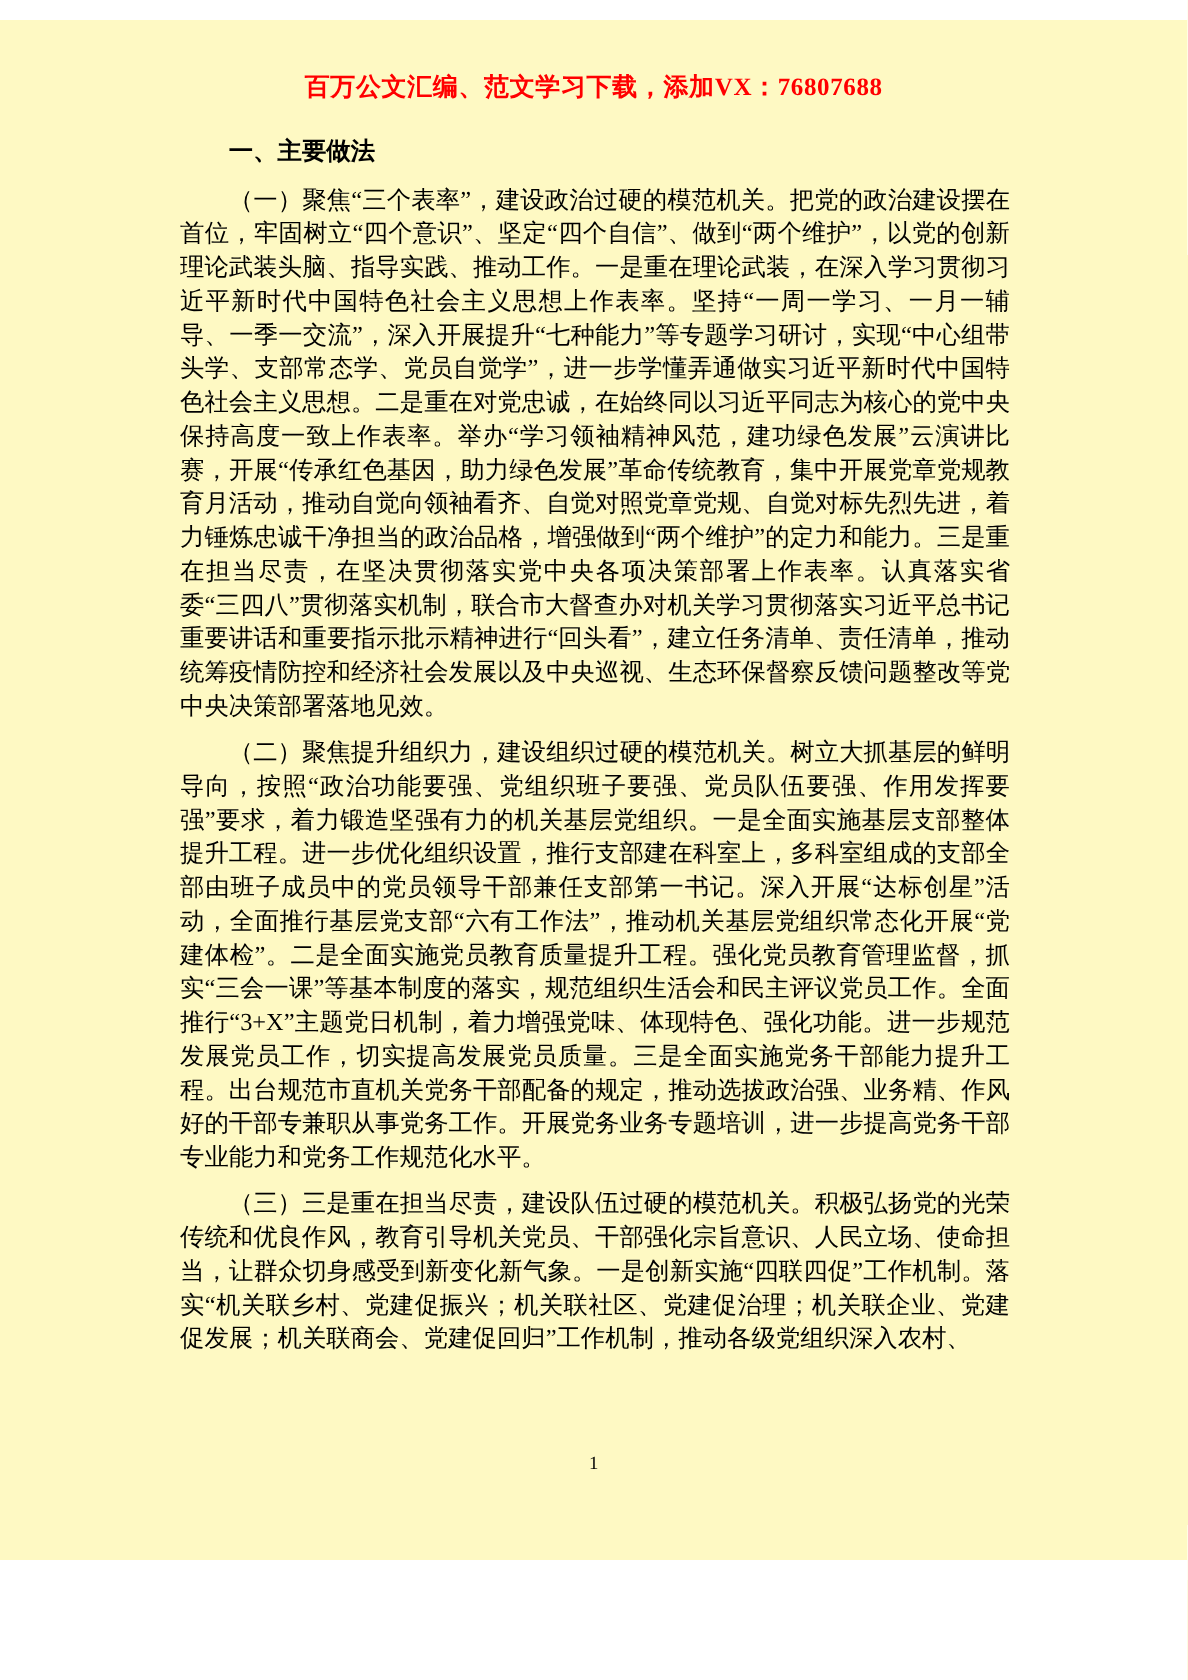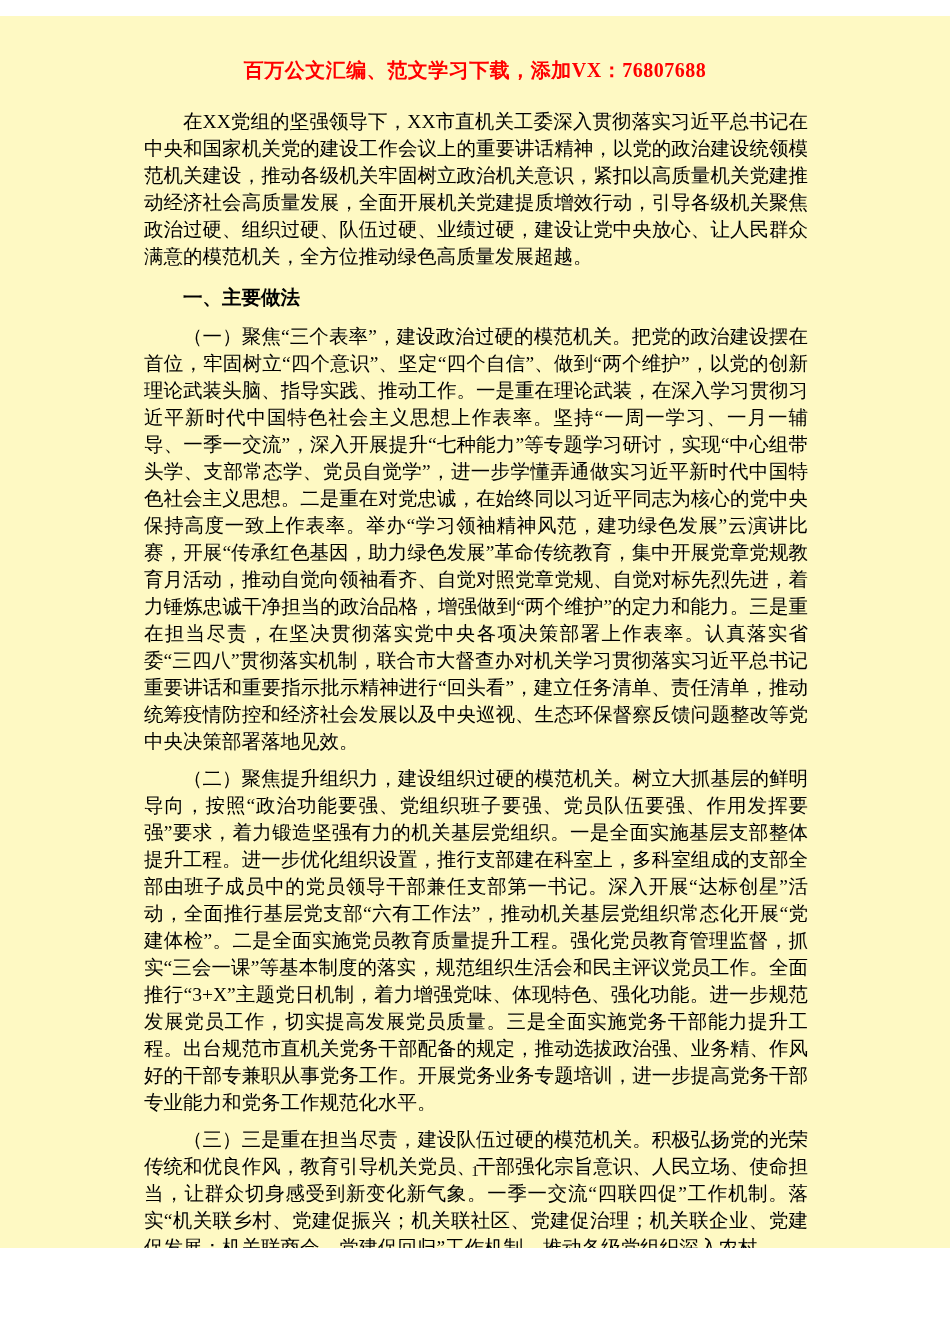--- a/index.html
+++ b/index.html
@@ -58,27 +58,26 @@
 </style>
 </head>
 <body>
 
 <div class="page">
 
   <div class="doc-header">百万公文汇编、范文学习下载，添加VX：76807688</div>
 
   <div class="doc-body">
 
-    <p class="para">在XX党组的坚强领导下，XX市直机关工委深入贯彻落实习近平总书记在中央和国家机关党的建设工作会议上的重要讲话精神，以党的政治建设统领模范机关建设，推动各级机关牢固树立政治机关意识，紧扣以高质量机关党建推动经济社会高质量发展，全面开展机关党建提质增效行动，引导各级机关聚焦政治过硬、组织过硬、队伍过硬、业绩过硬，建设让党中央放心、让人民群众满意的模范机关，全方位推动绿色高质量发展超越。</p>
 
     <p class="section-heading">一、主要做法</p>
 
     <p class="para"><span class="lead">（一）聚焦“三个表率”，建设政治过硬的模范机关。</span><span>把党的政治建设摆在首位，牢固树立“四个意识”、坚定“四个自信”、做到“两个维护”，以党的创新理论武装头脑、指导实践、推动工作。一是重在理论武装，在深入学习贯彻习近平新时代中国特色社会主义思想上作表率。坚持“一周一学习、一月一辅导、一季一交流”，深入开展提升“七种能力”等专题学习研讨，实现“中心组带头学、支部常态学、党员自觉学”，进一步学懂弄通做实习近平新时代中国特色社会主义思想。二是重在对党忠诚，在始终同以习近平同志为核心的党中央保持高度一致上作表率。举办“学习领袖精神风范，建功绿色发展”云演讲比赛，开展“传承红色基因，助力绿色发展”革命传统教育，集中开展党章党规教育月活动，推动自觉向领袖看齐、自觉对照党章党规、自觉对标先烈先进，着力锤炼忠诚干净担当的政治品格，增强做到“两个维护”的定力和能力。三是重在担当尽责，在坚决贯彻落实党中央各项决策部署上作表率。认真落实省委“三四八”贯彻落实机制，联合市大督查办对机关学习贯彻落实习近平总书记重要讲话和重要指示批示精神进行“回头看”，建立任务清单、责任清单，推动统筹疫情防控和经济社会发展以及中央巡视、生态环保督察反馈问题整改等党中央决策部署落地见效。</span></p>
 
     <p class="para"><span class="lead">（二）聚焦提升组织力，建设组织过硬的模范机关。</span><span>树立大抓基层的鲜明导向，按照“政治功能要强、党组织班子要强、党员队伍要强、作用发挥要强”要求，着力锻造坚强有力的机关基层党组织。一是全面实施基层支部整体提升工程。进一步优化组织设置，推行支部建在科室上，多科室组成的支部全部由班子成员中的党员领导干部兼任支部第一书记。深入开展“达标创星”活动，全面推行基层党支部“六有工作法”，推动机关基层党组织常态化开展“党建体检”。二是全面实施党员教育质量提升工程。强化党员教育管理监督，抓实“三会一课”等基本制度的落实，规范组织生活会和民主评议党员工作。全面推行“3+X”主题党日机制，着力增强党味、体现特色、强化功能。进一步规范发展党员工作，切实提高发展党员质量。三是全面实施党务干部能力提升工程。出台规范市直机关党务干部配备的规定，推动选拔政治强、业务精、作风好的干部专兼职从事党务工作。开展党务业务专题培训，进一步提高党务干部专业能力和党务工作规范化水平。</span></p>
 
-    <p class="para"><span class="lead">（三）三是重在担当尽责，建设队伍过硬的模范机关。</span><span>积极弘扬党的光荣传统和优良作风，教育引导机关党员、干部强化宗旨意识、人民立场、使命担当，让群众切身感受到新变化新气象。一季一交流“四联四促”工作机制。落实“机关联乡村、党建促振兴；机关联社区、党建促治理；机关联企业、党建促发展；机关联商会、党建促回归”工作机制，推动各级党组织深入农村、</span></p>
+    <p class="para"><span class="lead">（三）三是重在担当尽责，建设队伍过硬的模范机关。</span><span>积极弘扬党的光荣传统和优良作风，教育引导机关党员、干部强化宗旨意识、人民立场、使命担当，让群众切身感受到新变化新气象。一是创新实施“四联四促”工作机制。落实“机关联乡村、党建促振兴；机关联社区、党建促治理；机关联企业、党建促发展；机关联商会、党建促回归”工作机制，推动各级党组织深入农村、</span></p>
 
   </div>
 
   <div class="page-footer">1</div>
 
 </div>
 
 </body></html>

